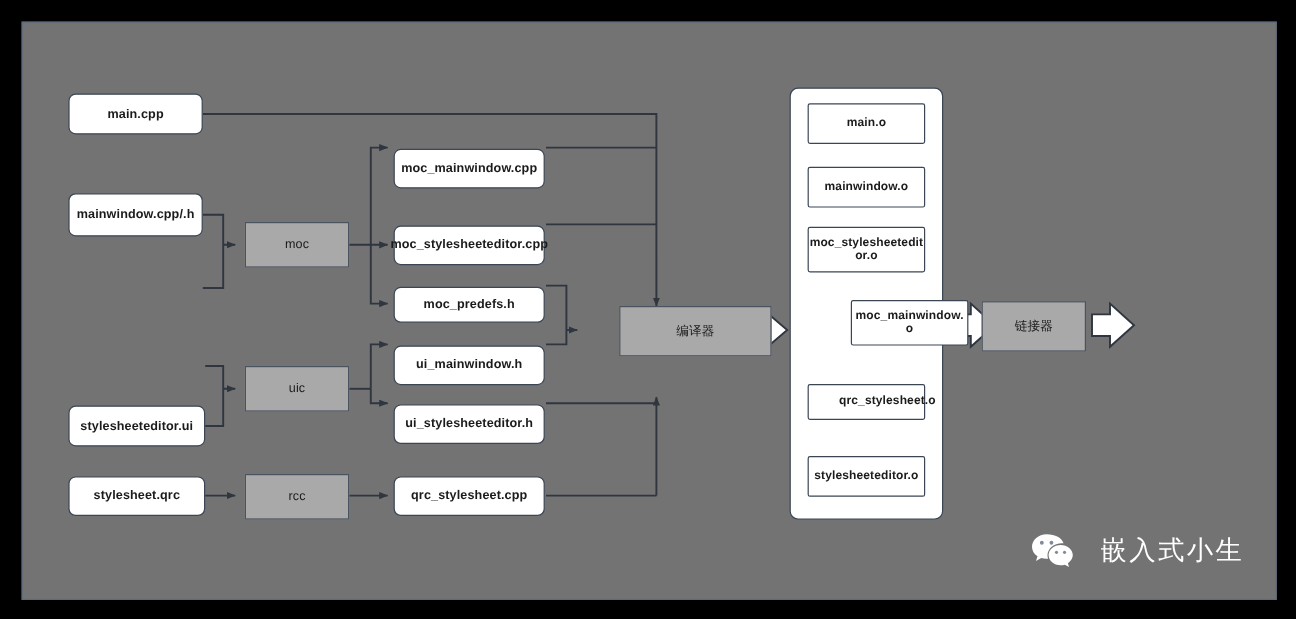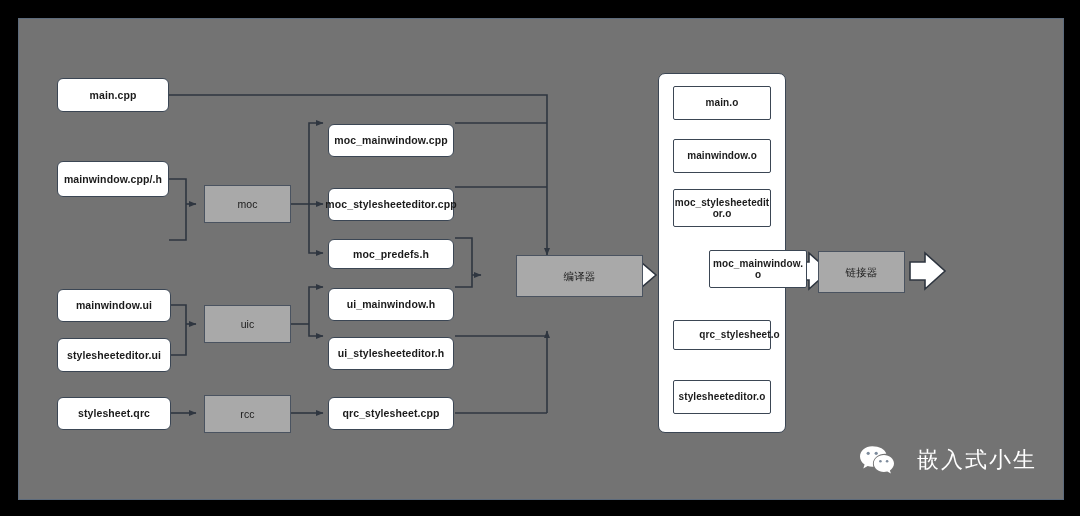--- a/index.html
+++ b/index.html
@@ -177,23 +177,20 @@
       <g>
         <path d="M891,243 L906,243 L906,234 L926,252 L906,270 L906,261 L891,261 z" fill="#ffffff" stroke="#2f3640" stroke-width="1.6" stroke-linejoin="miter"></path>
       </g>
     </svg>
 
     <div class="node file" style="left:38px;top:59px;width:112px;height:34px;">
       <span>main.cpp</span>
     </div>
     <div class="node file" style="left:38px;top:142px;width:112px;height:36px;">
       <span>mainwindow.cpp/.h</span>
-    </div>
-    <div class="node file" style="left:38px;top:270px;width:114px;height:33px;">
-      <span>mainwindow.ui</span>
     </div>
     <div class="node file" style="left:38px;top:319px;width:114px;height:34px;">
       <span>stylesheeteditor.ui</span>
     </div>
     <div class="node file" style="left:38px;top:378px;width:114px;height:33px;">
       <span>stylesheet.qrc</span>
     </div>
 
     <div class="node tool" style="left:185px;top:166px;width:87px;height:38px;">
       <span>moc</span>

